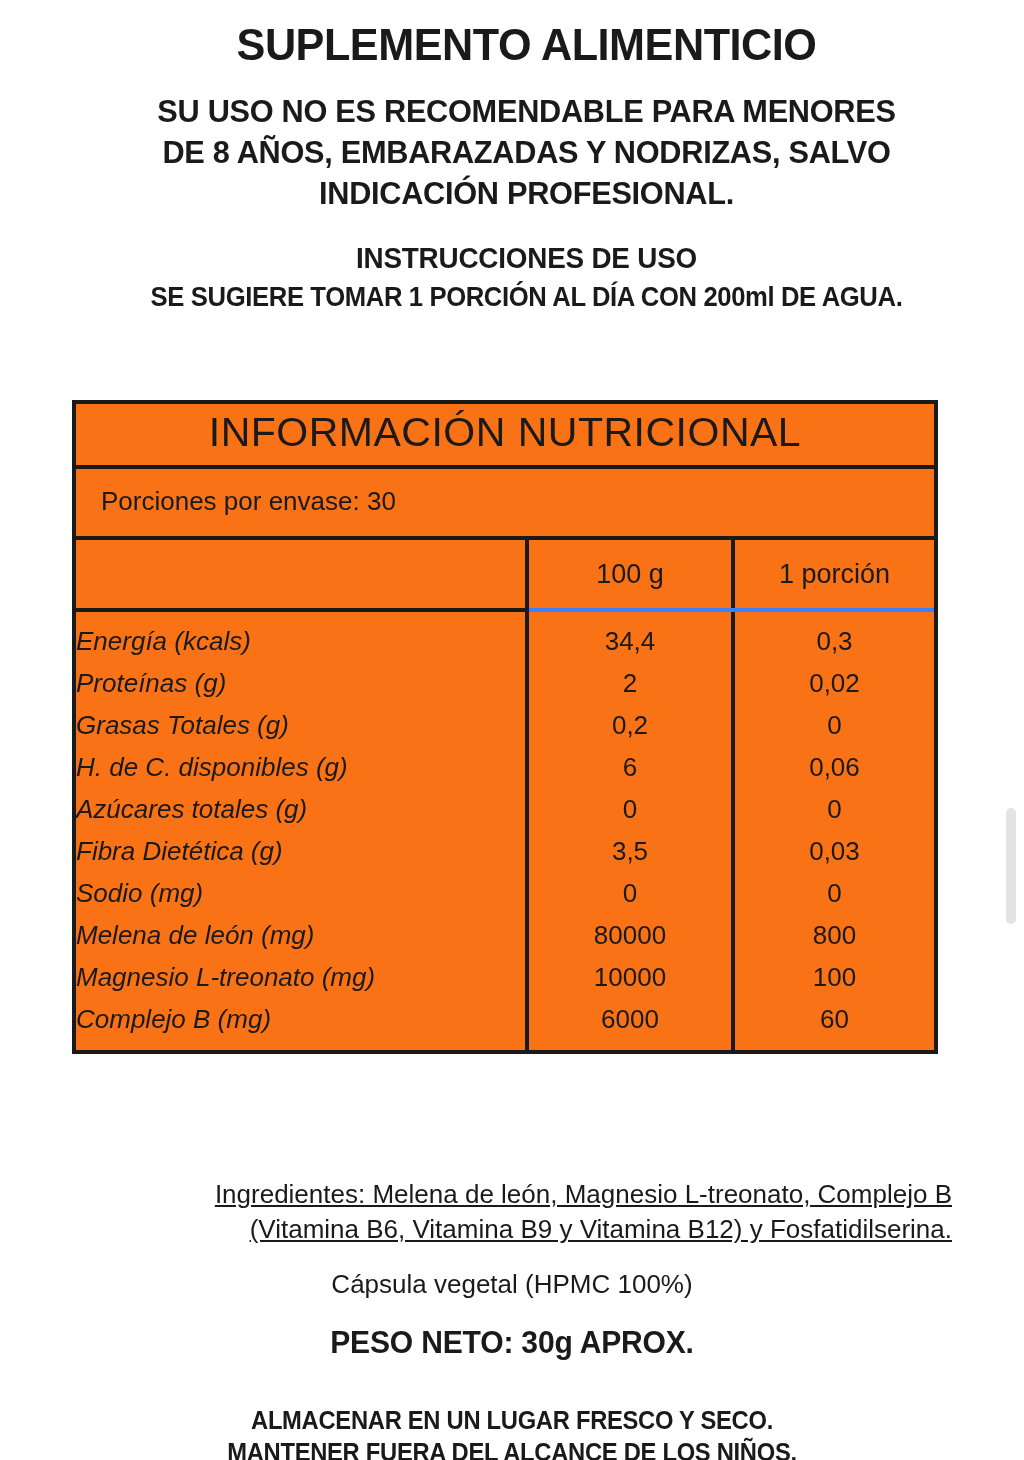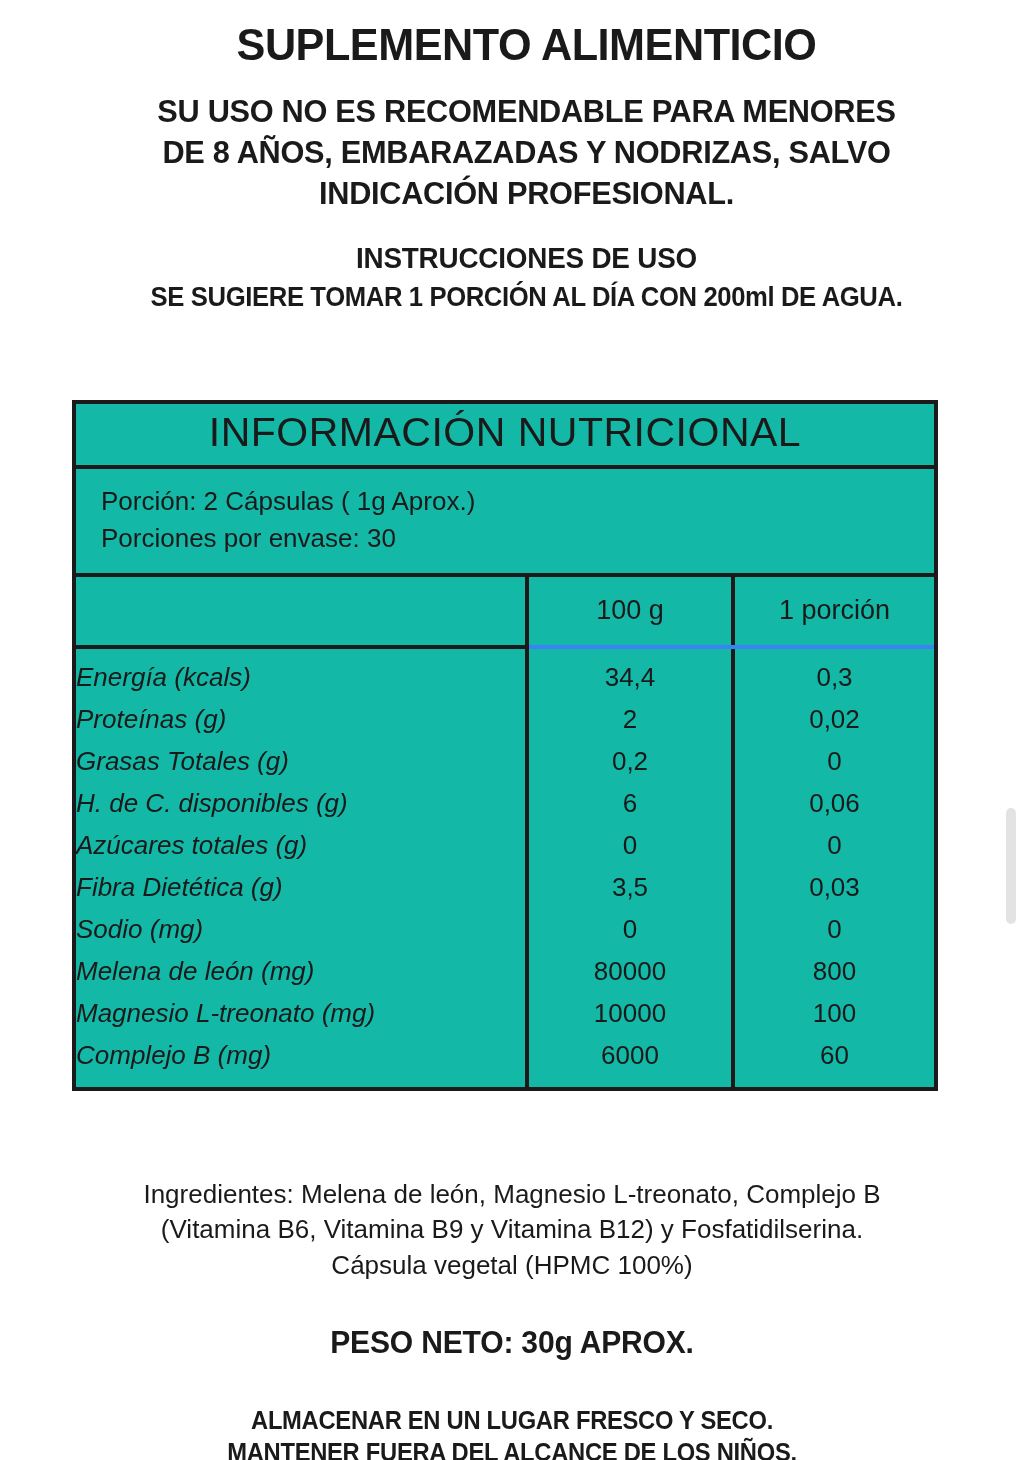--- a/index.html
+++ b/index.html
@@ -63,21 +63,21 @@
   }
 
   
   .nutri-table {
     position: absolute;
     left: 72px;
     top: 378px;
     width: 866px;
     border: 4px solid #1a1a1a;
     box-sizing: border-box;
-    background: #14b8a6;
+    background: #f97316;
   }
   .nt-title-row {
     border-bottom: 4px solid #1a1a1a;
     text-align: center;
     padding: 5px 0 9px 0;
   }
   .nt-title {
     font-size: 41px;
     font-weight: 300;
     letter-spacing: 0.5px;
@@ -138,22 +138,22 @@
   
   .ingredients {
     position: absolute;
     left: 72px;
     top: 1155px;
     width: 880px;
     font-size: 26px;
     line-height: 1.36;
   }
   .ing-line { display: block; }
-  .ing-line.l1, .ing-line.l2 { text-align: center; }
-  .ing-line.l3 { text-align: center; }
+  .ing-line.l1, .ing-line.l2 { text-align: right; text-decoration: underline; }
+  .ing-line.l3 { text-align: center; margin-top: 19px; }
 
   
   .net-weight {
     position: absolute;
     left: 0;
     top: 1303px;
     width: 1024px;
     text-align: center;
     font-size: 31px;
     font-weight: bold;
@@ -205,21 +205,20 @@
     <div class="instr-text">SE SUGIERE TOMAR 1 PORCIÓN AL DÍA CON 200ml DE AGUA.</div>
   </div>
 
   <div class="nutri-table">
 
     <div class="nt-title-row">
       <div class="nt-title">INFORMACIÓN NUTRICIONAL</div>
     </div>
 
     <div class="nt-serving-row">
-      <span class="nt-serving-line">Porción: 2 Cápsulas ( 1g Aprox.)</span>
       <span class="nt-serving-line">Porciones por envase: 30</span>
     </div>
 
     <table class="nt-grid">
       <colgroup>
         <col class="c-label">
         <col class="c-100g">
         <col class="c-port">
       </colgroup>
       <thead>

